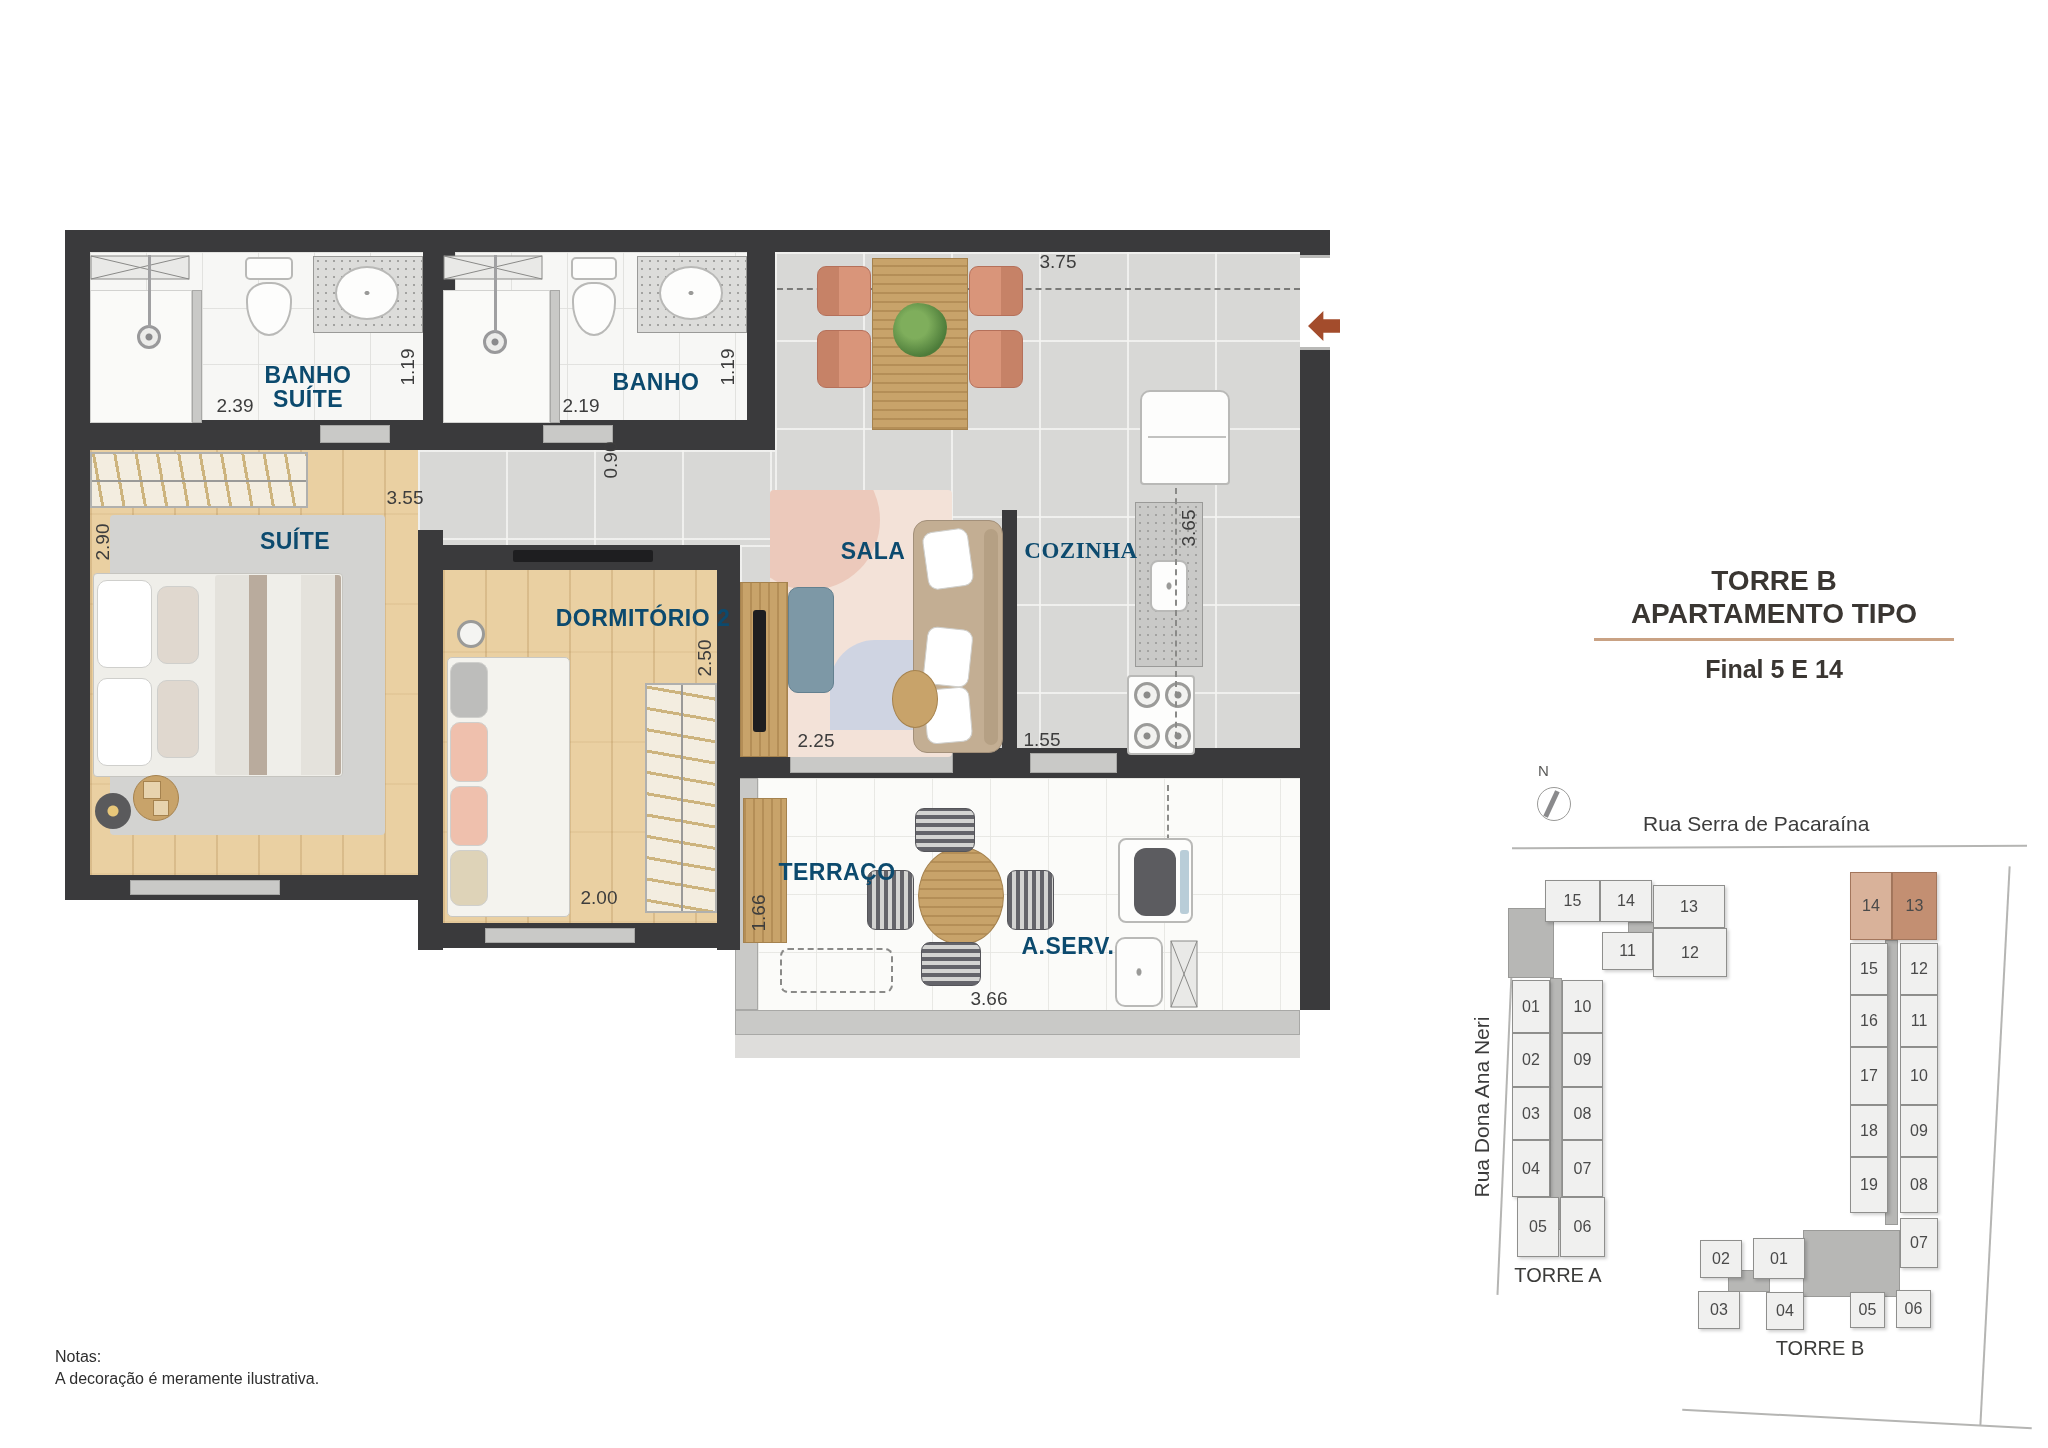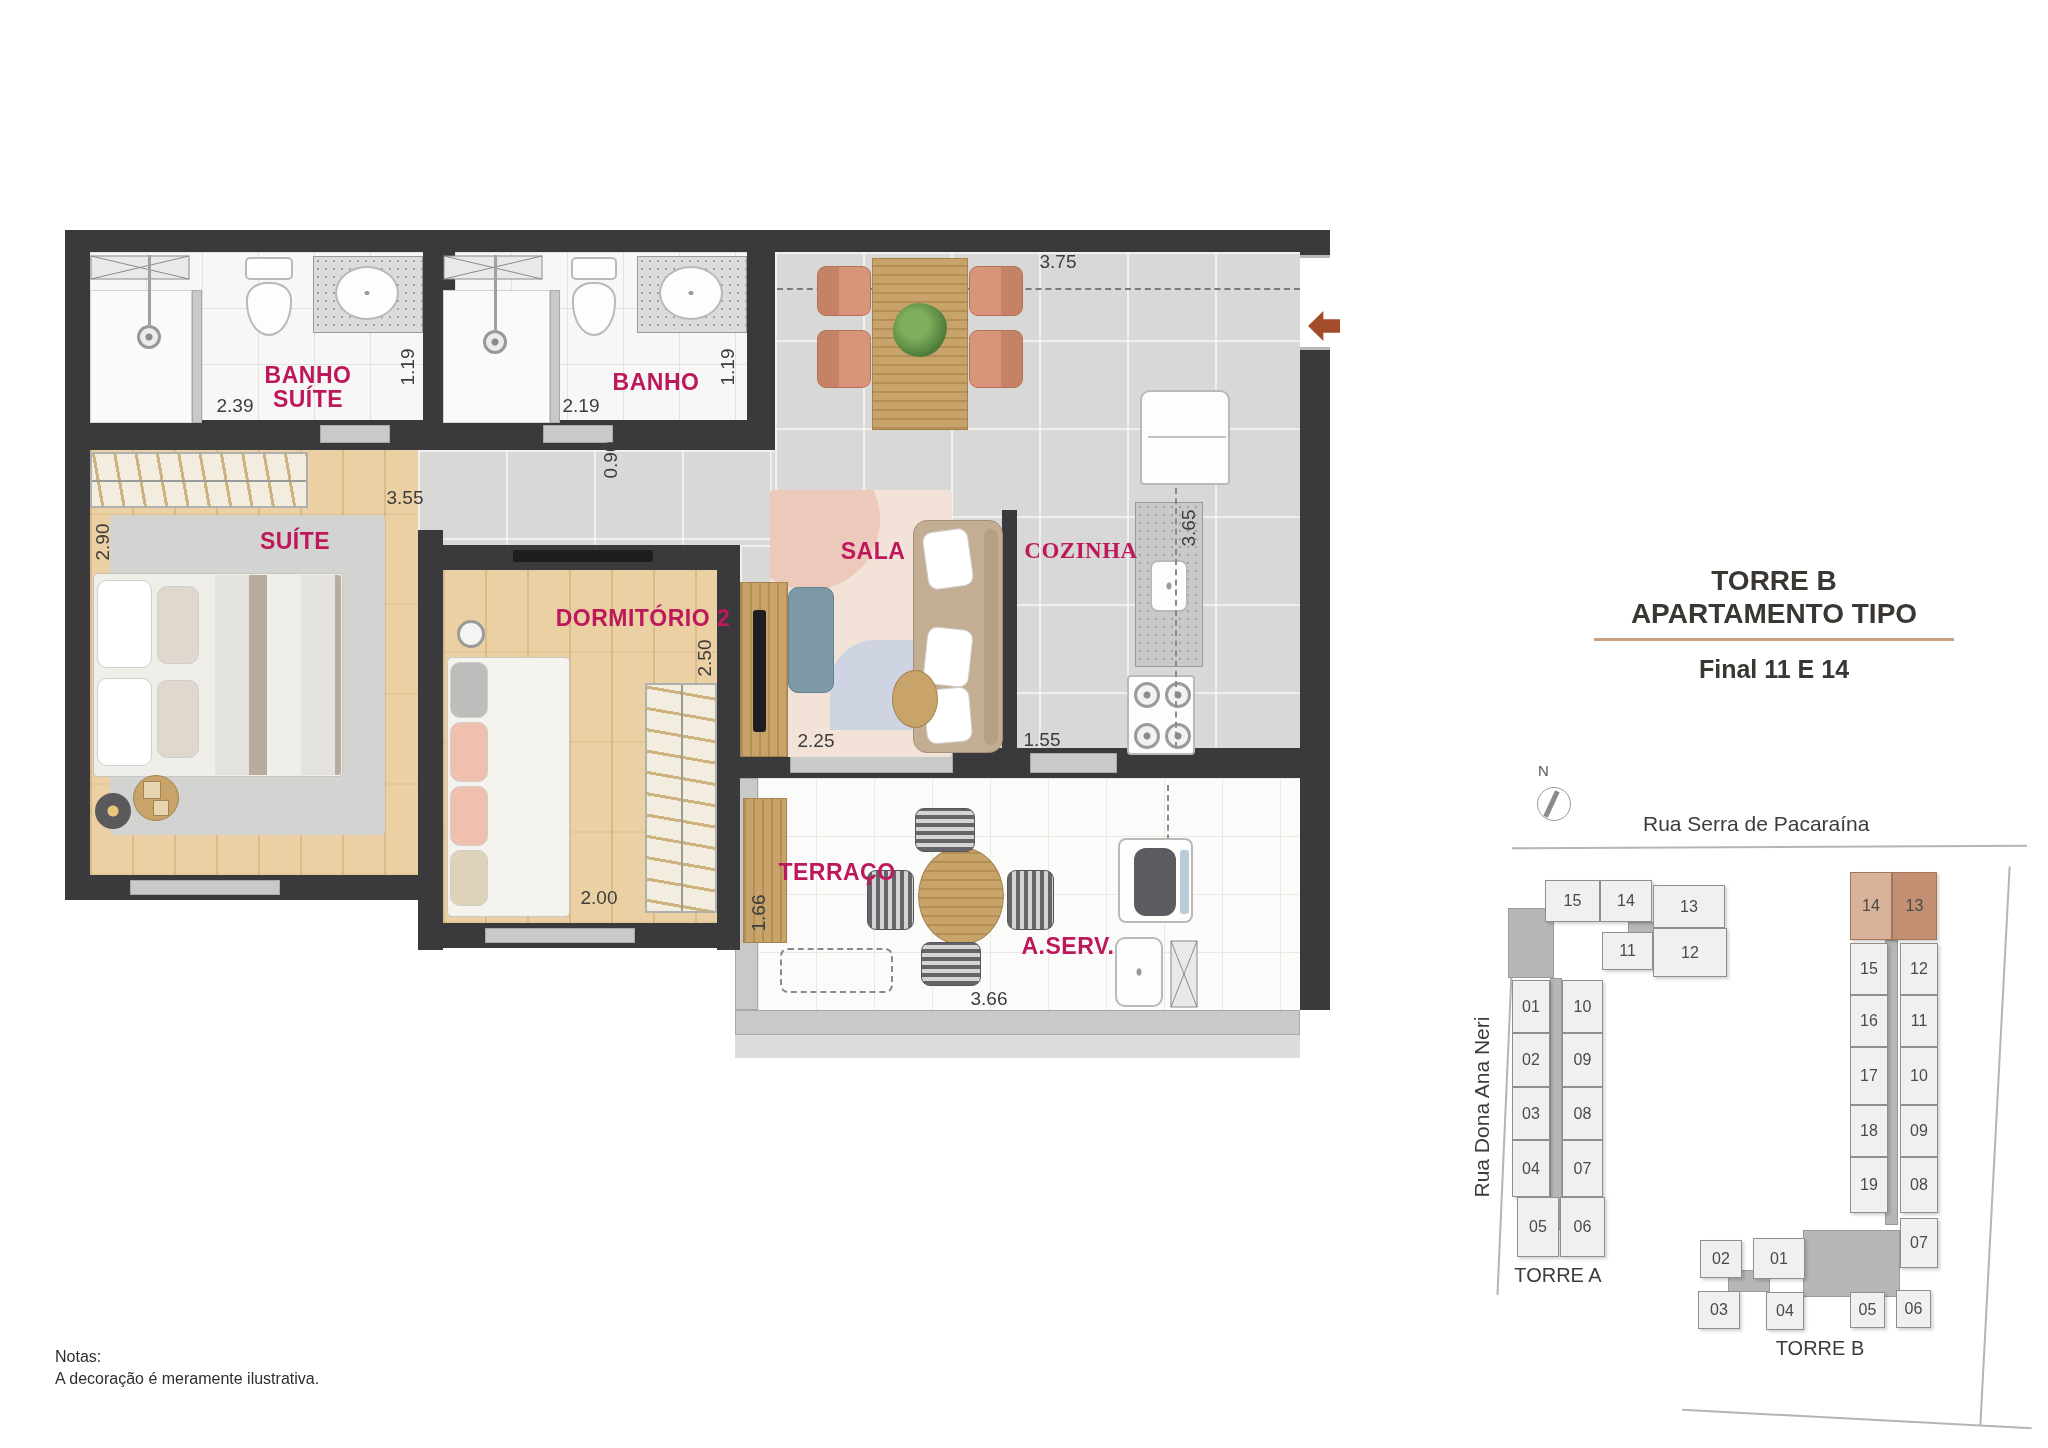--- a/index.html
+++ b/index.html
@@ -23,21 +23,21 @@
       background-image:linear-gradient(rgba(230,230,227,.9) 1px,transparent 1px),
                        linear-gradient(90deg,rgba(230,230,227,.9) 1px,transparent 1px);
       background-size:58px 58px;}
   .granite{position:absolute;background-color:#c9c9c7;
       background-image:radial-gradient(#a2a2a0 1px,transparent 1.4px);background-size:8px 8px;
       border:1px solid #9a9a98;box-sizing:border-box;}
   .dim{position:absolute;width:70px;height:22px;font-size:19px;line-height:22px;
        color:#3d3d3d;text-align:center;white-space:nowrap;}
   .dim.v{width:64px;transform:rotate(-90deg);}
   .room-label{position:absolute;font-weight:bold;font-size:23px;line-height:24px;
-       color:#be185d;text-align:center;letter-spacing:.5px;white-space:nowrap;}
+       color:#0c4a6e;text-align:center;letter-spacing:.5px;white-space:nowrap;}
   .wood{background-color:#c8a36a;background-image:repeating-linear-gradient(0deg,rgba(120,80,30,.25) 0 2px,transparent 2px 9px);}
   .woodh{background-color:#c8a36a;background-image:repeating-linear-gradient(90deg,rgba(120,80,30,.25) 0 2px,transparent 2px 9px);}
   .white-fix{position:absolute;background:#fdfdfc;border:2px solid #b9b9b7;box-sizing:border-box;}
   .unit{position:absolute;background:#f0f0ef;border:1px solid #8f8f8d;box-sizing:border-box;
         box-shadow:2px 2px 3px rgba(0,0,0,.18);display:flex;align-items:center;justify-content:center;
         font-size:16px;color:#4a4a4a;}
   .core{position:absolute;background:#b7b7b5;border:1px solid #9a9a98;box-sizing:border-box;}
   .pillow{position:absolute;background:#ffffff;border:1px solid #cfcfcc;border-radius:10px;box-sizing:border-box;}
   .stripchair-h{position:absolute;border-radius:9px;border:1px solid #55555a;
         background:repeating-linear-gradient(0deg,#64646a 0 4px,#d4d4d2 4px 8px);}
@@ -236,21 +236,21 @@
     <div class="dim" style="left:889px;top:758px;">3.66</div>
   </div>
 
   <div class="abs" style="left:1308px;top:309px;width:32px;height:34px;background:#a34c2c;
               clip-path:polygon(0% 50%,48% 6%,48% 30%,100% 30%,100% 70%,48% 70%,48% 94%);"></div>
 
   <div class="abs" style="left:1574px;top:564px;width:400px;">
     <div style="text-align:center;font-weight:bold;font-size:28px;line-height:33px;color:#3a3632;">TORRE B</div>
     <div style="text-align:center;font-weight:bold;font-size:28px;line-height:33px;color:#3a3632;">APARTAMENTO TIPO</div>
     <div style="margin:8px auto 0;width:360px;height:3px;background:#c9a284;"></div>
-    <div style="margin-top:14px;text-align:center;font-weight:bold;font-size:25px;color:#3a3632;">Final 11 E 14</div>
+    <div style="margin-top:14px;text-align:center;font-weight:bold;font-size:25px;color:#3a3632;">Final 5 E 14</div>
   </div>
 
   <div class="abs" style="left:1530px;top:762px;width:50px;height:62px;">
     <div style="position:absolute;left:8px;top:0;font-size:15px;color:#5a5a58;">N</div>
     <div style="position:absolute;left:7px;top:25px;width:34px;height:34px;border:1px solid #9a9a98;border-radius:50%;box-sizing:border-box;"></div>
     <div style="position:absolute;left:19px;top:28px;width:5px;height:28px;background:#8a8a8c;transform:rotate(25deg);"></div>
   </div>
 
   <div class="street" style="left:1643px;top:812px;">Rua Serra de Pacaraína</div>
   <div class="boundary" style="left:1512px;top:846px;width:515px;height:2px;transform:rotate(-0.3deg);"></div>

